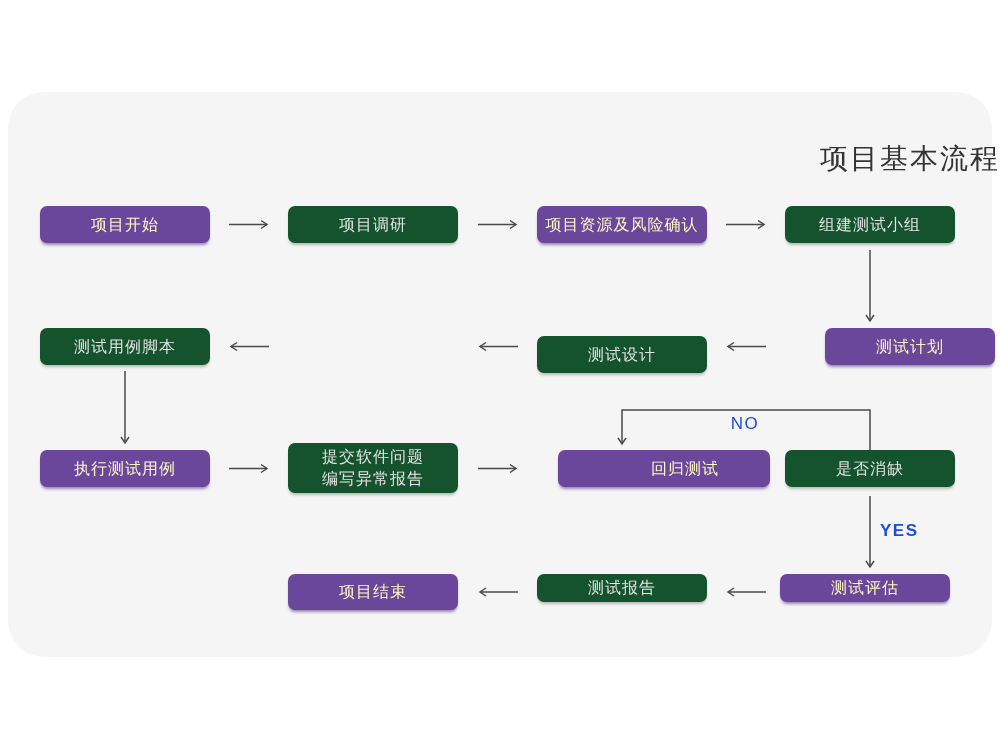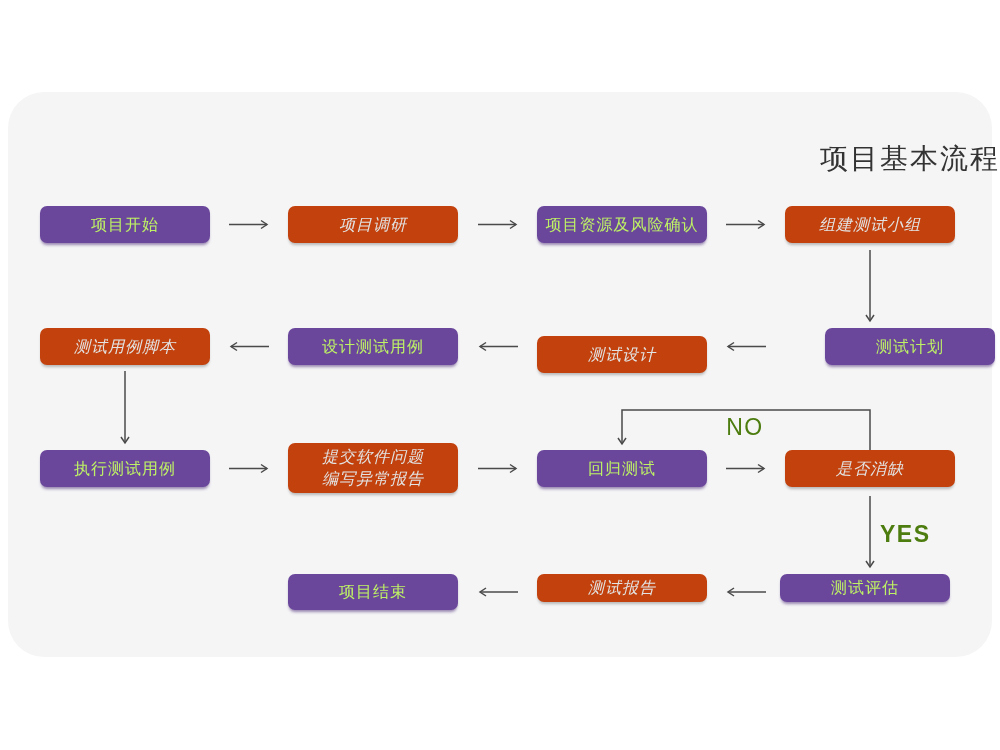--- a/index.html
+++ b/index.html
@@ -8,34 +8,34 @@
   .canvas{position:absolute;inset:0;}
   .card{position:absolute;left:8px;top:92px;width:984px;height:565px;
         background:#f5f5f6;border-radius:36px;}
   .title{position:absolute;left:0;top:140px;width:1000px;margin:0;
          text-align:right;font-size:28px;font-weight:500;color:#333333;
          letter-spacing:2px;}
   .edges{position:absolute;left:0;top:0;width:1000px;height:750px;}
   .node{position:absolute;width:170px;height:37px;border-radius:7px;
         display:flex;align-items:center;justify-content:center;
         font-size:16px;letter-spacing:1px;line-height:1.35;text-align:center;}
-  .node.purple{background:#6b479c;color:#bef264;
+  .node.purple{background:#6b479c;color:#fef9c3;
         box-shadow:0 3px 3px -1px rgba(77,45,120,0.55);}
-  .node.gray{background:#c2410c;color:#e3e3e3;
-        box-shadow:0 3px 3px -1px rgba(0,0,0,0.25);font-style:italic;}
+  .node.gray{background:#14532d;color:#e3e3e3;
+        box-shadow:0 3px 3px -1px rgba(0,0,0,0.25);}
   .node.tall{height:50px;white-space:pre-line;}
   .n0{left:40px;top:206px;}  .n1{left:288px;top:206px;}
   .n2{left:537px;top:206px;} .n3{left:785px;top:206px;}
   .n4{left:785px;top:328px;margin-left:40px;} .n5{left:537px;top:336px;}
   .n6{left:288px;top:328px;} .n7{left:40px;top:328px;}
   .n8{left:40px;top:450px;}  .n9{left:288px;top:443px;}
-  .n10{left:537px;top:450px;}.n11{left:785px;top:450px;}
+  .n10{left:558px;top:450px;padding-left:42px;}.n11{left:785px;top:450px;}
   .n12{left:780px;top:574px;height:28px;} .n13{left:537px;top:574px;height:28px;}
   .n14{left:288px;top:574px;height:36px;}
-  .edge-label{position:absolute;color:#4d7c0f;font-size:23px;
+  .edge-label{position:absolute;color:#1d4ed8;font-size:17px;
         letter-spacing:1.5px;}
   .no-label{left:720px;top:414px;width:50px;text-align:center;}
   .yes-label{left:880px;top:521px;font-weight:bold;}
 </style>
 </head>
 <body>
 
 <div class="canvas">
   <div class="card"></div>
 
@@ -74,21 +74,20 @@
     </g>
   </svg>
 
   <div class="node purple n0">项目开始</div>
   <div class="node gray n1">项目调研</div>
   <div class="node purple n2">项目资源及风险确认</div>
   <div class="node gray n3">组建测试小组</div>
 
   <div class="node purple n4">测试计划</div>
   <div class="node gray n5">测试设计</div>
-  <div class="node purple n6">设计测试用例</div>
   <div class="node gray n7">测试用例脚本</div>
 
   <div class="node purple n8">执行测试用例</div>
   <div class="node gray tall n9">提交软件问题
 编写异常报告</div>
   <div class="node purple n10">回归测试</div>
   <div class="node gray n11">是否消缺</div>
 
   <div class="node purple n12">测试评估</div>
   <div class="node gray n13">测试报告</div>

